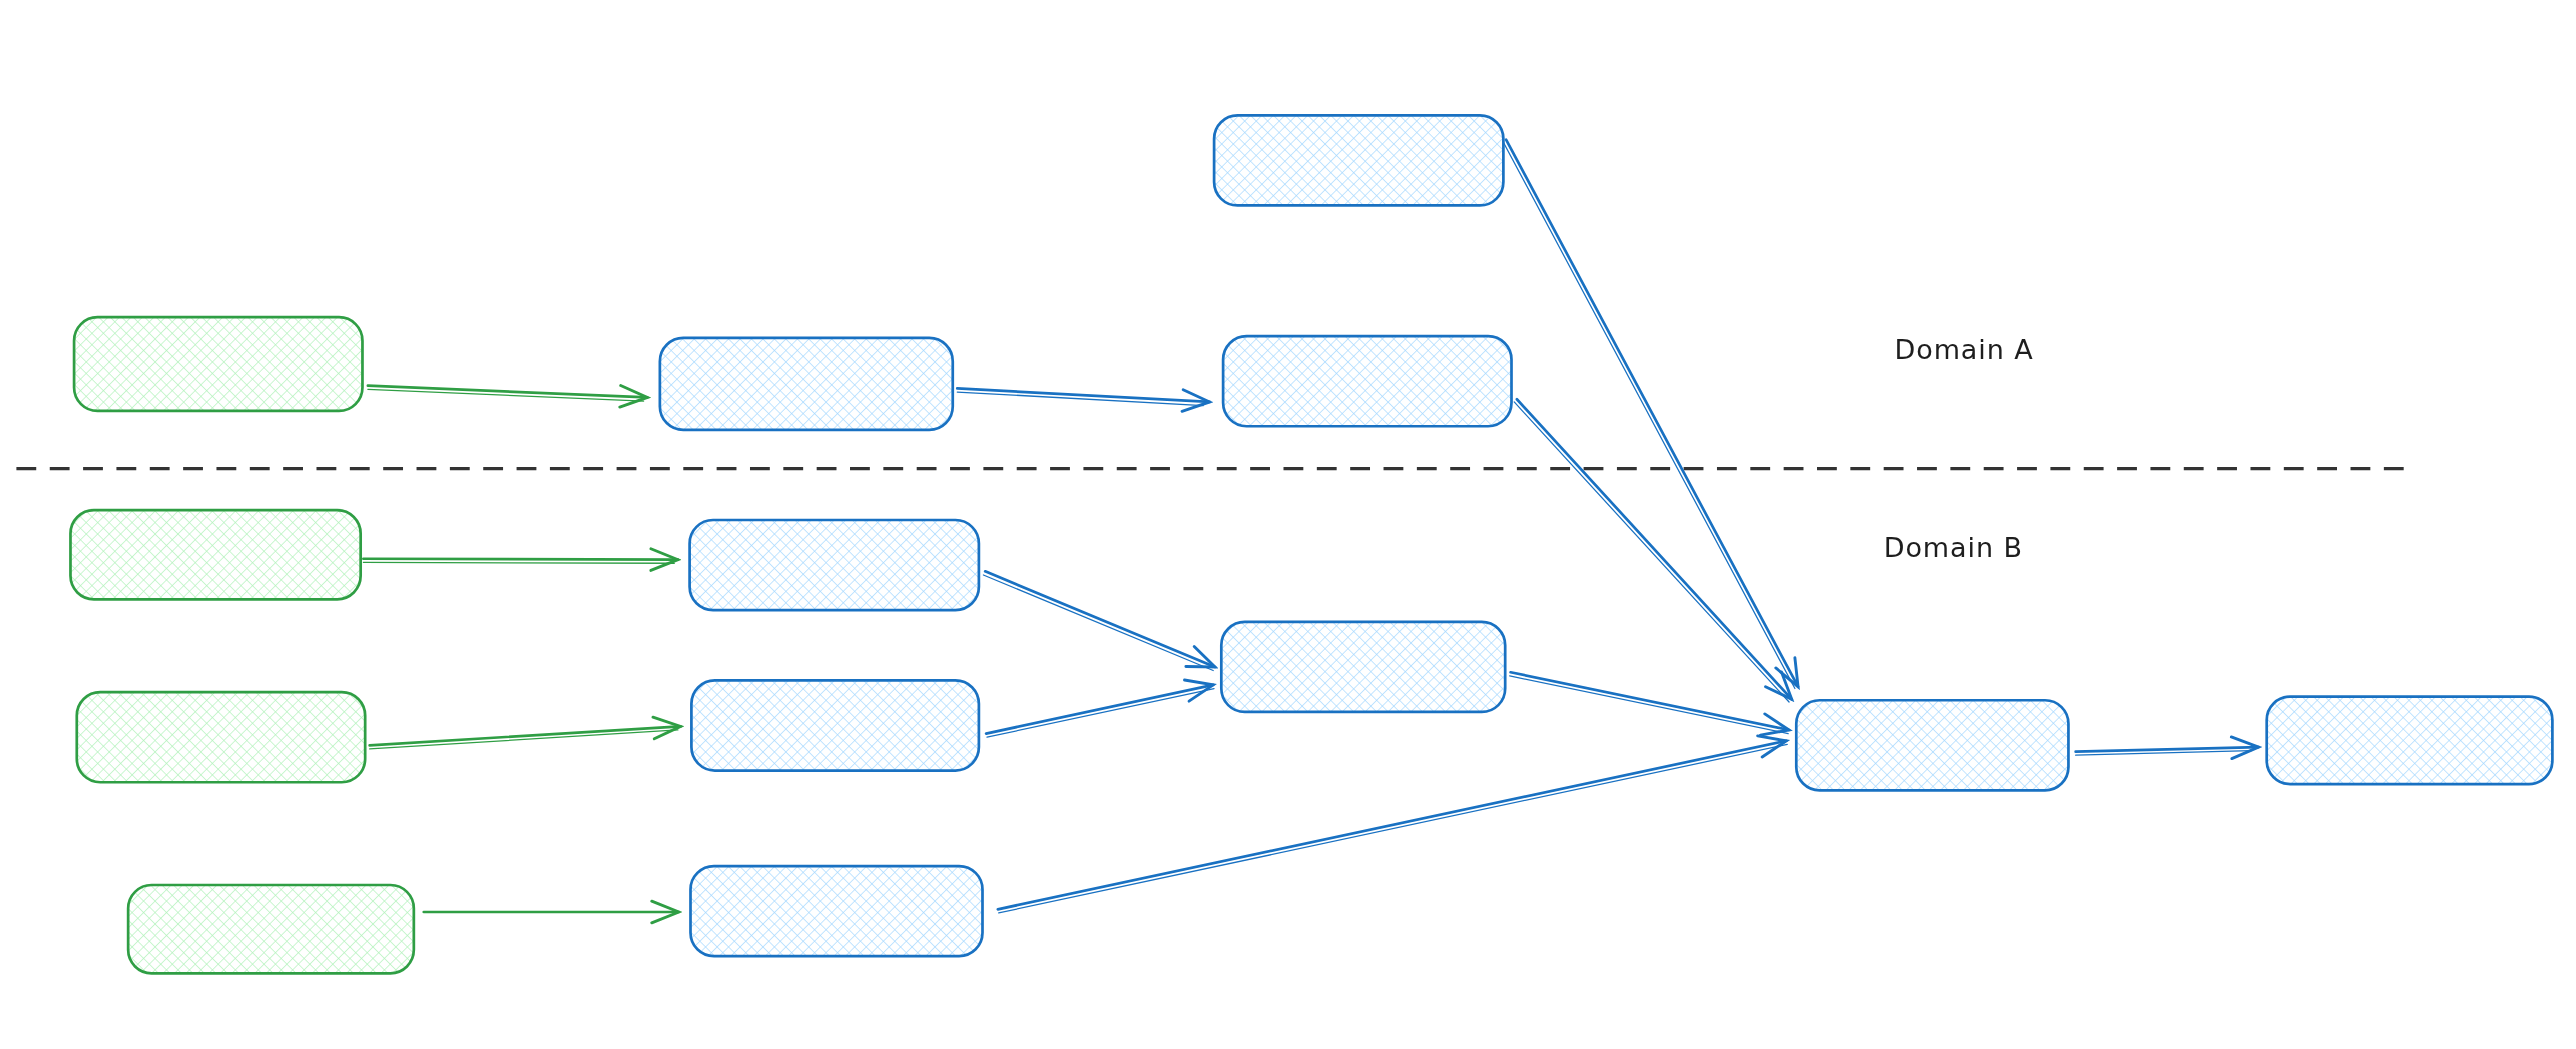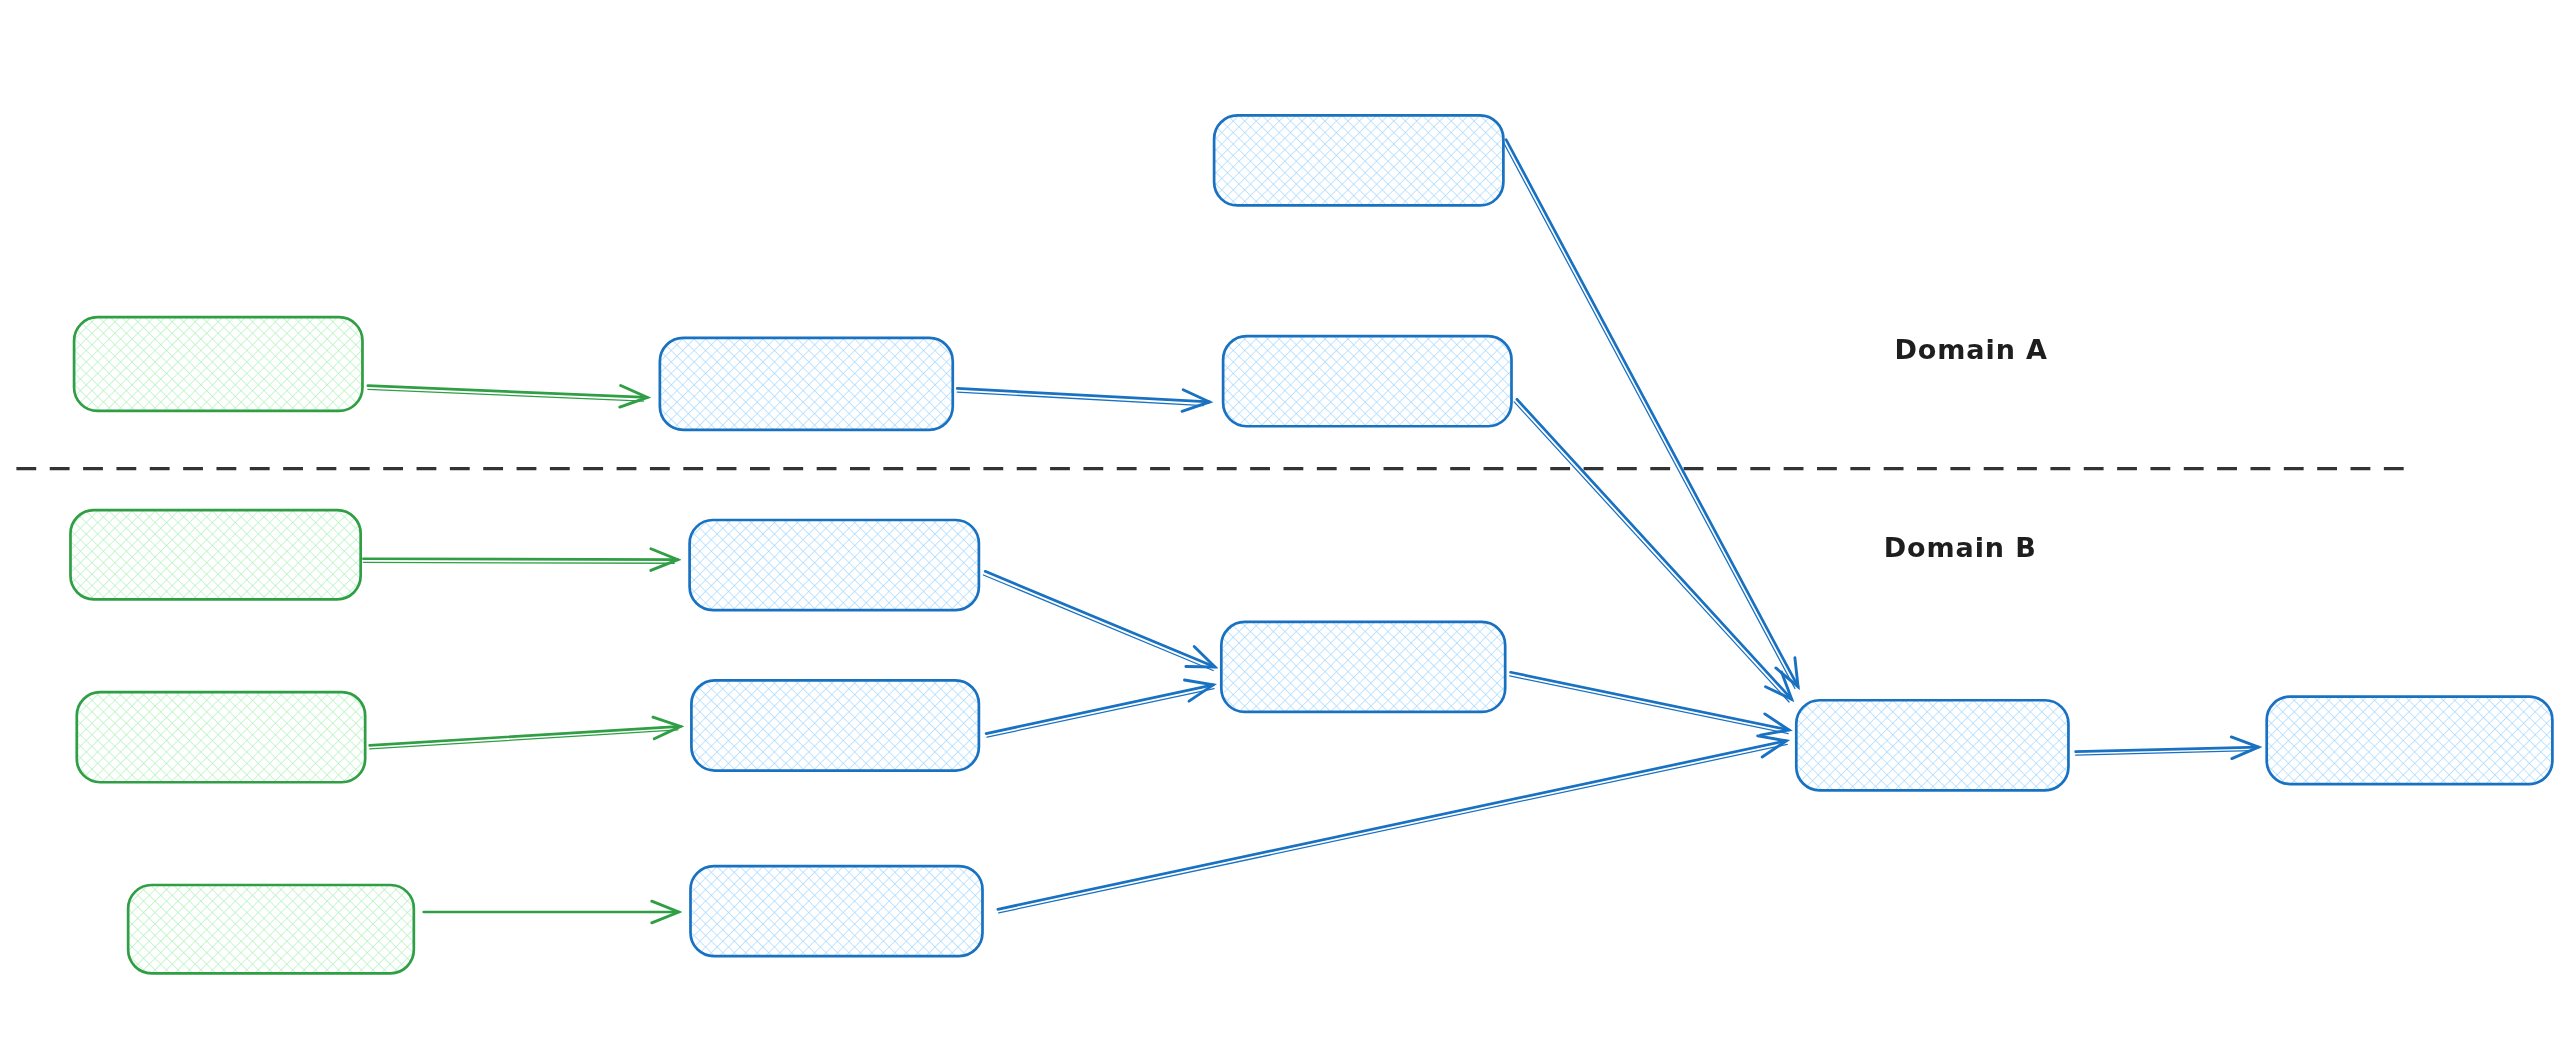--- a/index.html
+++ b/index.html
@@ -6,21 +6,20 @@
     margin: 0;
     padding: 0;
     background: #ffffff;
   }
   .canvas-wrap {
     position: relative;
     width: 2576px;
     height: 1049px;
     background: #ffffff;
     overflow: hidden;
-    font-weight: bold;
   }
   svg { display: block; }
   .domain-label {
     font-family: "DejaVu Sans", sans-serif;
     font-size: 30px;
     fill: #1e1e1e;
     letter-spacing: 1px;
   }
   .node { stroke-width: 3; }
   .node.blue  { stroke: #1971c2; fill: url(#hatch-blue); }

